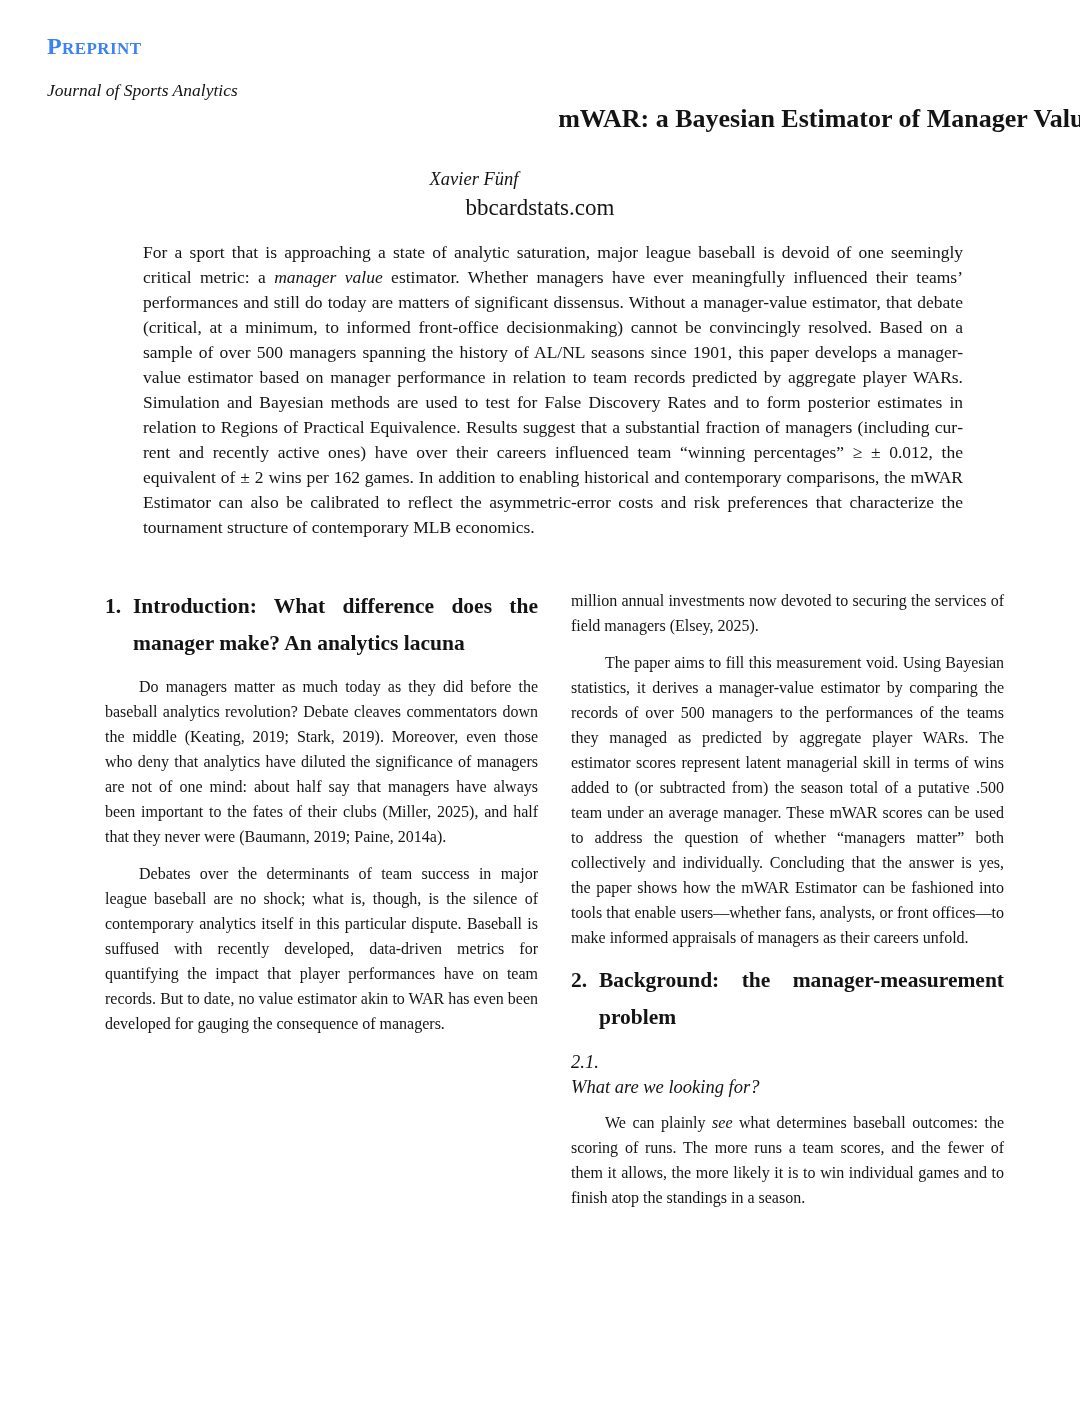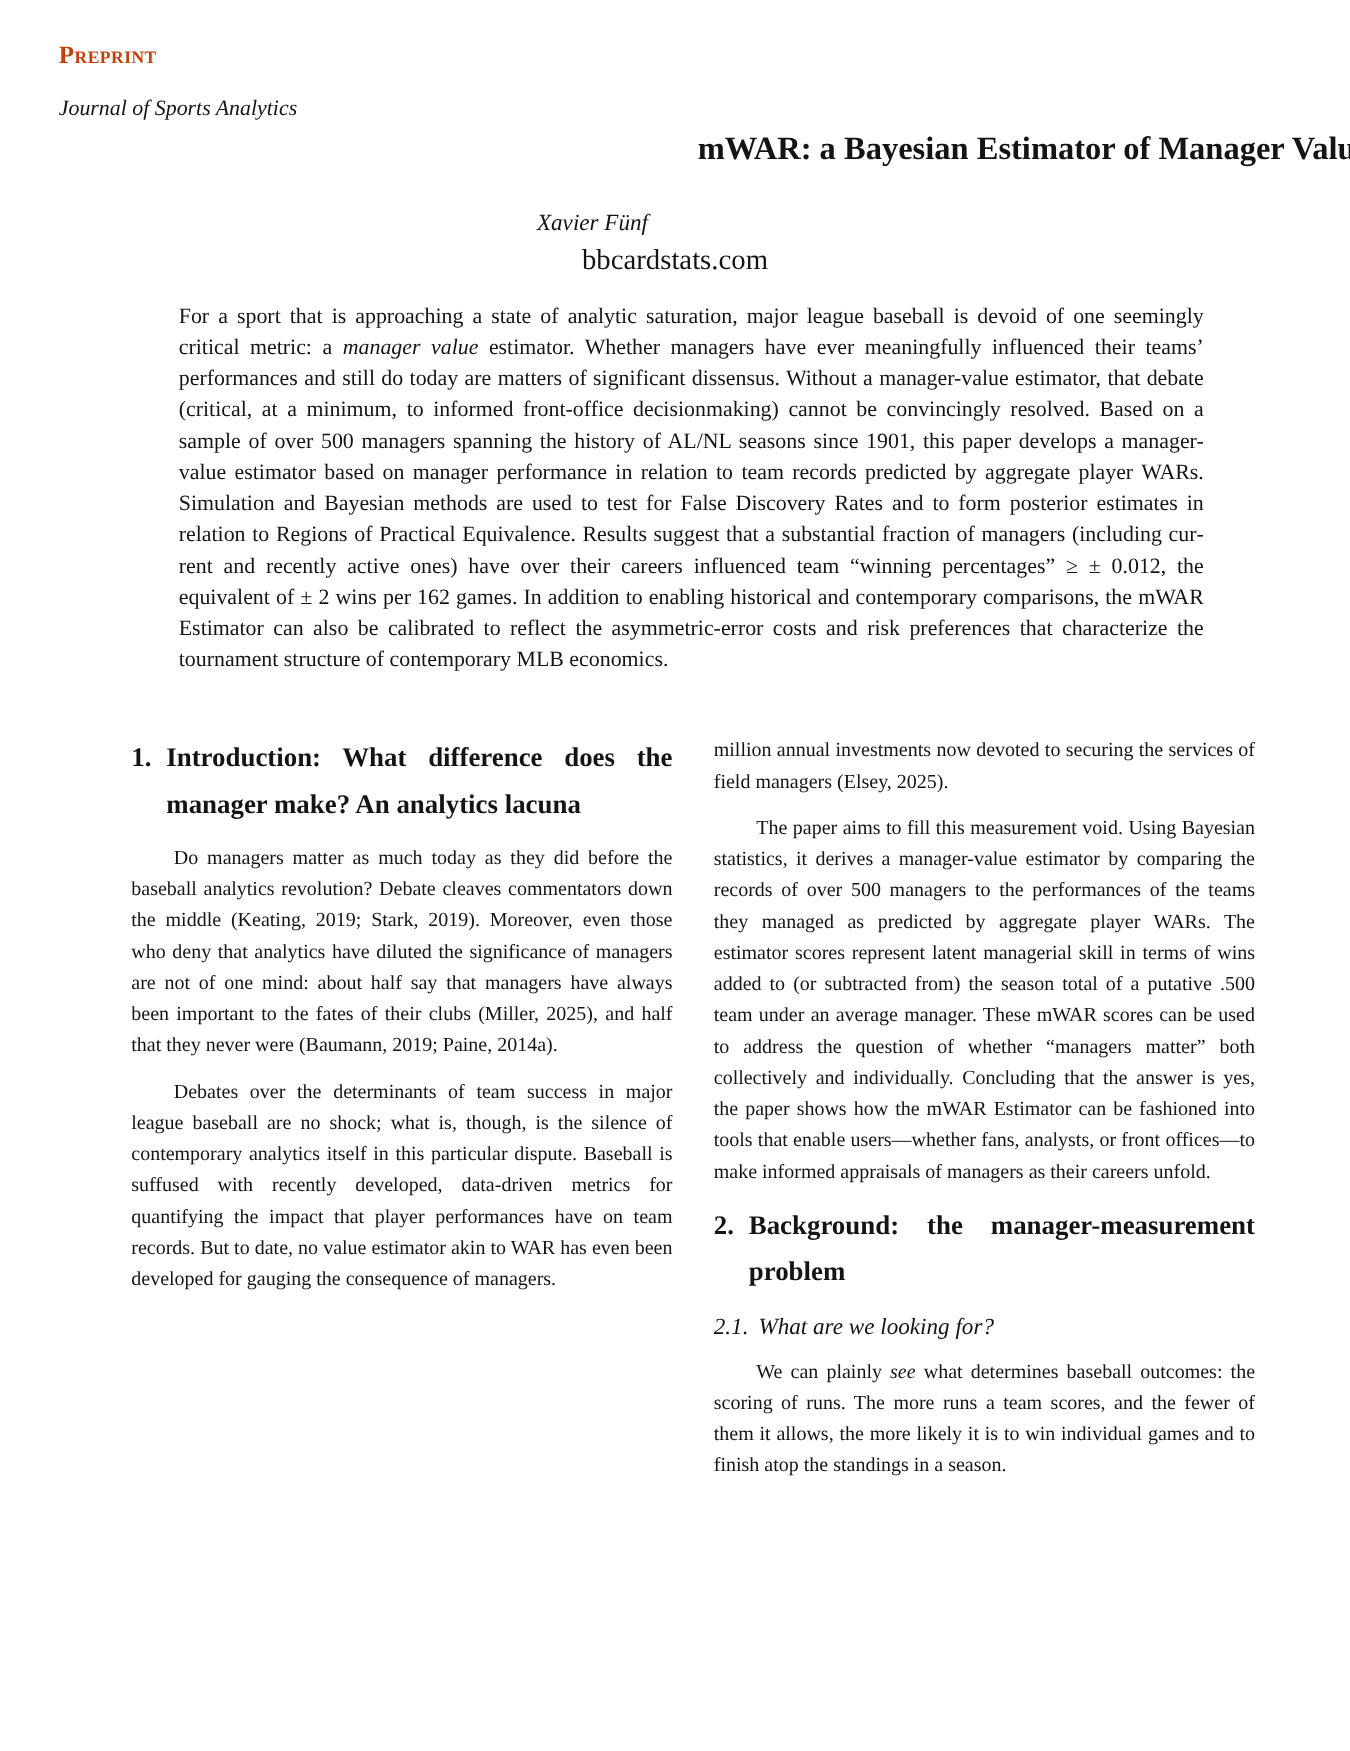--- a/index.html
+++ b/index.html
@@ -12,24 +12,24 @@
   }
   .page {
     position:relative;
     width:1080px; height:1401px;
     background:#ffffff;
     overflow:hidden;
   }
   
   .topmeta { position:absolute; left:47px; top:33px; }
   .preprint {
-    color:#c2410c;
+    color:#3b82f6;
     font-weight:bold;
     font-variant:small-caps;
-    font-size:20px;
+    font-size:24px;
     letter-spacing:0.4px;
     line-height:1.1;
   }
   .journal {
     font-style:italic;
     font-size:17.5px;
     margin-top:21px;
     line-height:1.2;
   }
   
@@ -84,20 +84,21 @@
   }
   .sec .num { width:28px; flex:0 0 auto; }
   .sec .sectitle { flex:1; text-align:justify; hyphens:manual;font-family:Liberation Serif, serif; }
   .sec2 { margin-top:12px; }
   .subsec {
     font-style:italic;
     font-size:18.5px;
     line-height:25px;
     margin:14px 0 10px 0;
     display:flex;
+    flex-direction:column;
   }
   .subsec .num { flex:0 0 auto; margin-right:8px; }
   .it { font-style:italic; }
 </style>
 </head>
 <body>
 
 <div class="page">
 
   <div class="topmeta">

